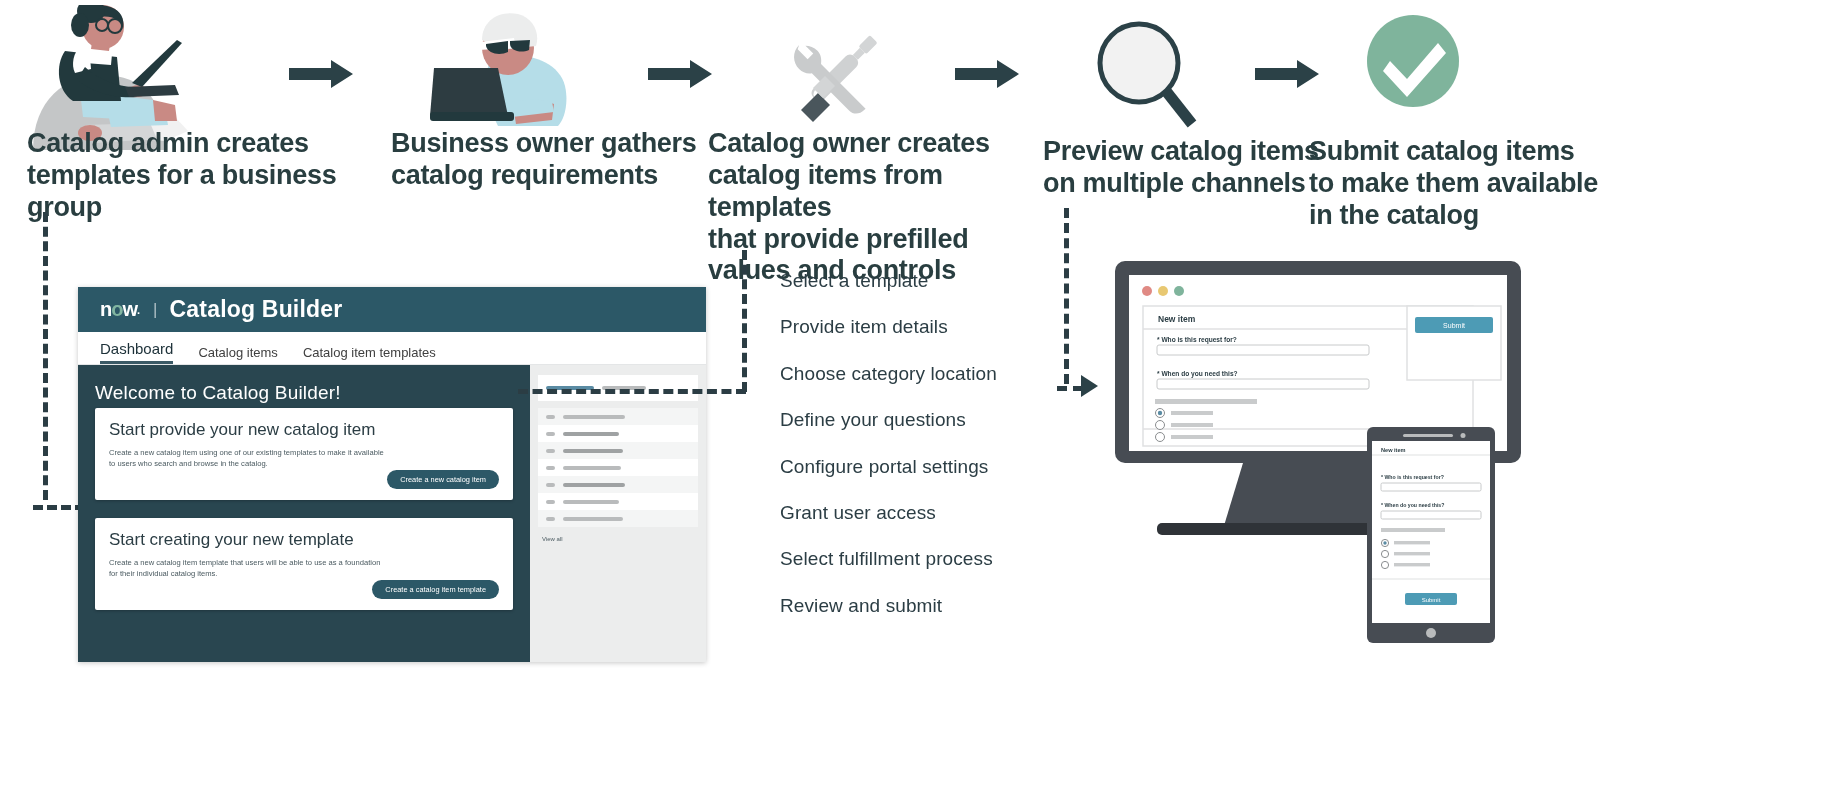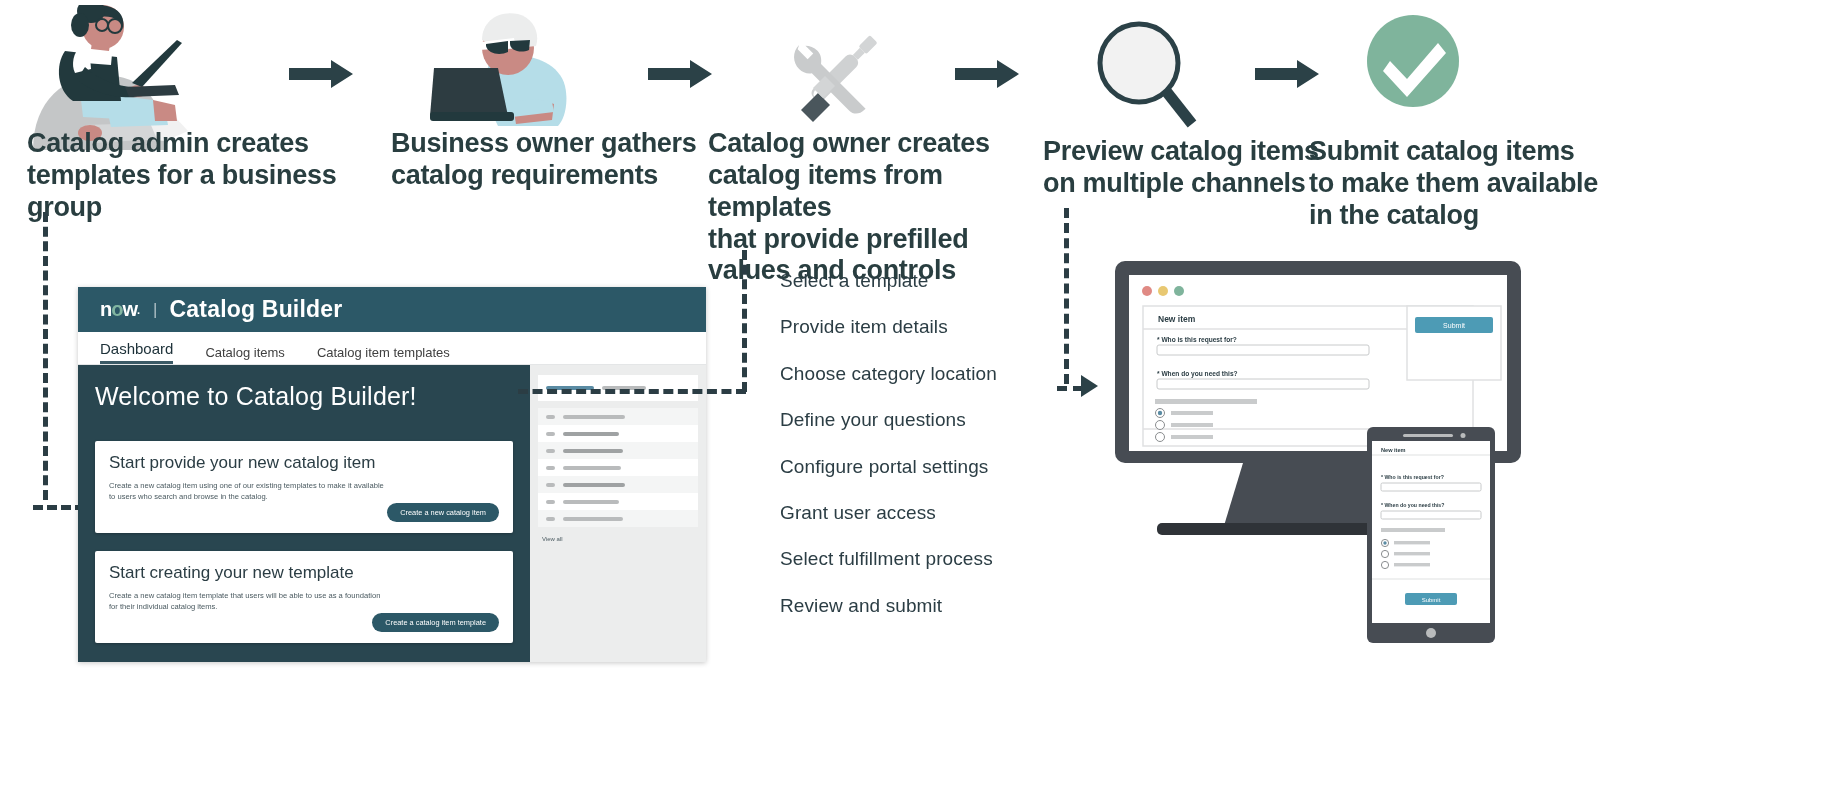--- a/index.html
+++ b/index.html
@@ -26,27 +26,27 @@
   .app-header {
     height:45px; background:#2c5867; display:flex; align-items:center;
     padding-left:22px; color:#fff;
   }
   .now-logo { font-size:20px; font-weight:bold; letter-spacing:-1px; display:flex; align-items:center;}
   .now-logo .o { color:#62d84e; }
   .hdr-sep { margin:0 12px 0 14px; opacity:.6; font-size:17px;}
   .hdr-title { font-size:23px; font-weight:bold; letter-spacing:.2px;}
   .app-tabs {
     height:33px; background:#fff; display:flex; align-items:flex-end;
-    padding-left:22px; gap:32px; border-bottom:1px solid #e4e6e7;
+    padding-left:22px; gap:25px; border-bottom:1px solid #e4e6e7;
   }
   .app-tab { font-size:13px; color:#404040; padding-bottom:4px; }
   .app-tab.active { font-size:15px; color:#1c3038; border-bottom:3px solid #3b5a66; font-weight:normal;}
   .app-body { display:flex; height:297px; }
   .app-left { width:452px; background:#294650; position:relative; padding:17px 0 0 17px;}
-  .welcome { color:#fff; font-size:25px; letter-spacing:.2px; margin-bottom:30px;}
+  .welcome { color:#fff; font-size:19px; letter-spacing:.2px; margin-bottom:4px;}
   .card {
     background:#fff; width:418px; border-radius:2px; padding:12px 14px 14px 14px;
     box-shadow:0 1px 3px rgba(0,0,0,.25); margin-bottom:18px; position:relative;
   }
   .card-h { font-size:17px; color:#2b3d44; margin-bottom:7px; }
   .card-p { font-size:7.6px; color:#4a5a60; line-height:1.5; }
   .card-btn {
     position:absolute; right:14px; bottom:11px;
     background:#2c5867; color:#fff; font-size:7.4px; border-radius:11px;
     padding:5px 13px; white-space:nowrap;

